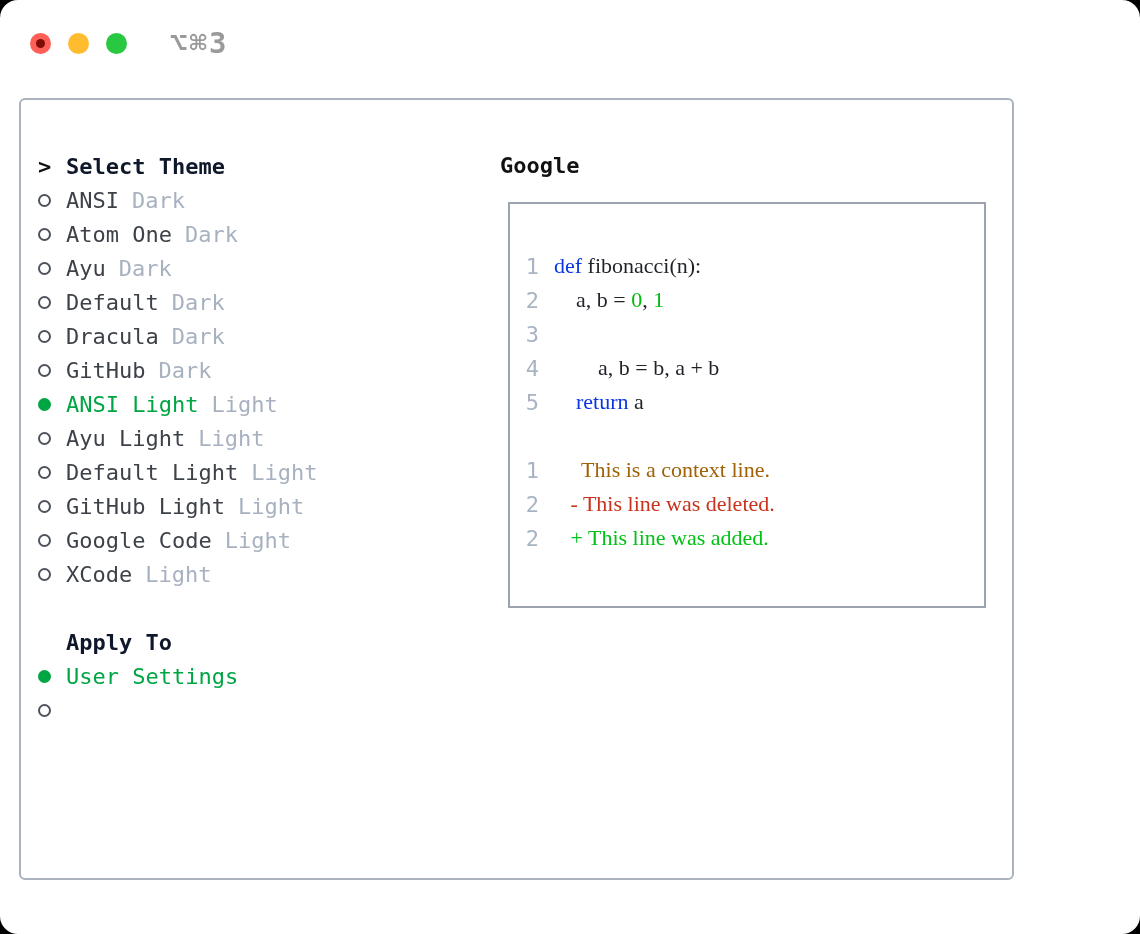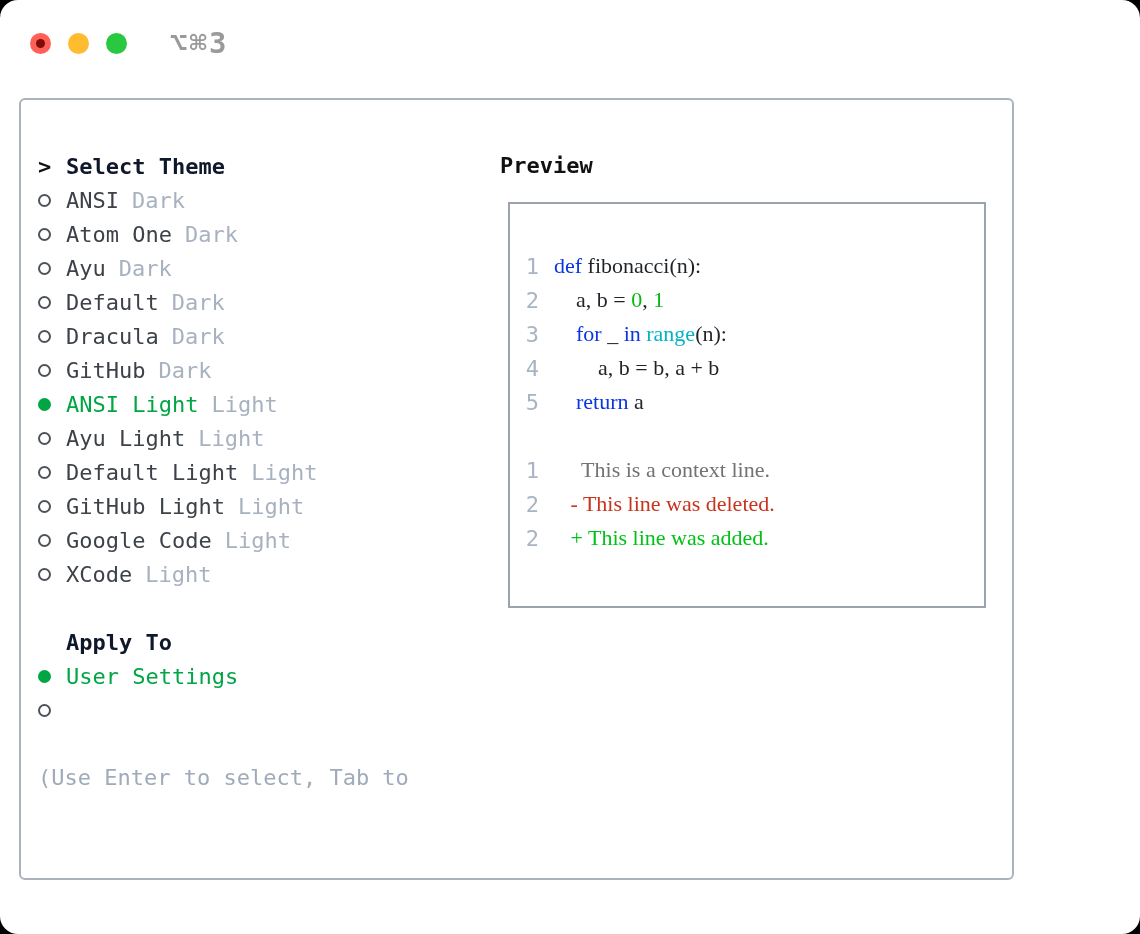--- a/index.html
+++ b/index.html
@@ -52,21 +52,21 @@
     border:2px solid #9ba4ae;background:#fff;box-sizing:border-box;
   }
   .code{position:absolute;left:15px;top:45px;}
   .code-row{display:flex;align-items:center;height:34px;font-size:22px;white-space:pre;}
   .lnum{width:14px;text-align:right;color:#a9b4c2;flex:none;}
   .lcontent{margin-left:15px;font-family:Liberation Serif, serif;}
   .c-plain{color:#1f2328;}
   .c-keyword{color:#0b35e3;}
   .c-builtin{color:#00b3c7;}
   .c-number{color:#00bb0c;}
-  .c-context{color:#737373;}
+  .c-context{color:#a16207;}
   .c-deleted{color:#c7331d;margin-top:36px;}
   .c-added{color:#00c214;text-align:center;}
 </style>
 </head>
 <body>
 
 <div class="window">
 
   <div class="titlebar">
     <span class="light light-red"></span>
@@ -190,38 +190,36 @@
           <div class="row">
     <span class="marker">
       <span class="dot"></span>
     </span>
     <span class="variant"></span>
   </div>
         </div>
 
       <div class="spacer"></div>
 
-      <div class="hint-line">(Use Enter to select, Tab to</div>
     </div>
 
-    <div class="preview-heading">Preview</div>
+    <div class="preview-heading">Google</div>
 
     <div class="preview-box">
       <div class="code">
           <div class="code-row">
     <span class="lnum">1</span>
     <span class="lcontent"><span class="c-keyword">def</span><span class="c-plain"> fibonacci(n):</span></span>
   </div>
           <div class="code-row">
     <span class="lnum">2</span>
     <span class="lcontent"><span class="c-plain">    a, b = </span><span class="c-number">0</span><span class="c-plain">, </span><span class="c-number">1</span></span>
   </div>
           <div class="code-row">
     <span class="lnum">3</span>
-    <span class="lcontent"><span class="c-plain">    </span><span class="c-keyword">for</span><span class="c-plain"> _ </span><span class="c-keyword">in</span><span class="c-plain"> </span><span class="c-builtin">range</span><span class="c-plain">(n):</span></span>
   </div>
           <div class="code-row">
     <span class="lnum">4</span>
     <span class="lcontent"><span class="c-plain">        a, b = b, a + b</span></span>
   </div>
           <div class="code-row">
     <span class="lnum">5</span>
     <span class="lcontent"><span class="c-plain">    </span><span class="c-keyword">return</span><span class="c-plain"> a</span></span>
   </div>
           <div class="code-row">

